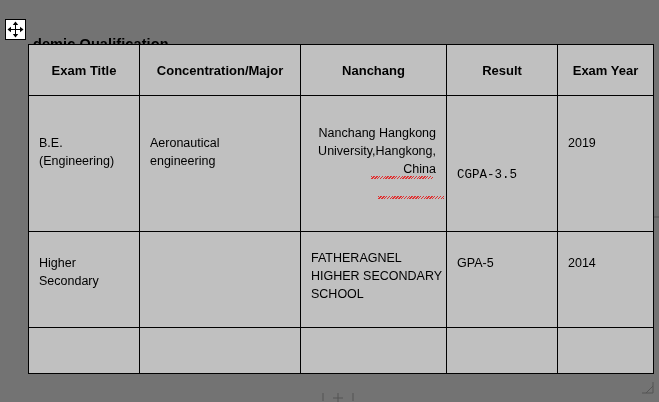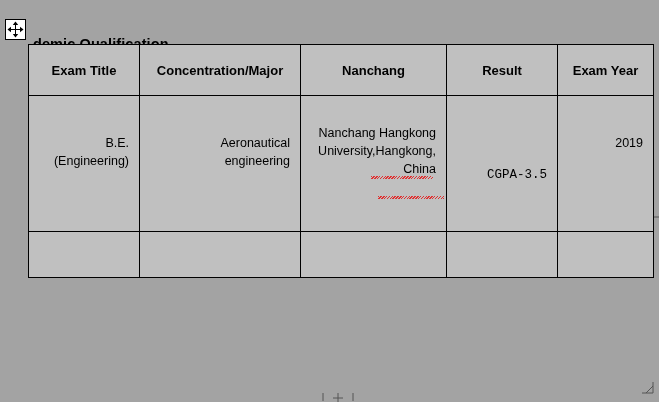--- a/index.html
+++ b/index.html
@@ -15,21 +15,21 @@
     position: relative;
   }
 
   
   #doc-page {
     position: absolute;
     left: 0;
     top: 0;
     width: 659px;
     height: 402px;
-    background: #a3a3a3;
+    background: #737373;
   }
 
   
   #heading-row {
     position: absolute;
     left: 0;
     top: 18px;
     height: 22px;
     width: 659px;
   }
@@ -122,21 +122,20 @@
   .col-major   { width: 160px; }
   .col-inst    { width: 145px; }
   .col-result  { width: 110px; }
   .col-year    { width: 95px; }
 
   .cell {
     padding: 6px 10px;
     font-size: 12.5px;
     color: #000000;
     line-height: 1.45;
-    text-align: right;
   }
   .cell.center { text-align: right; }
 
   
   .row-1 td { height: 135px; }
   .row-2 td { height: 95px; }
   .row-3 td { height: 45px; }
   .va-top { vertical-align: top; }
 
   .pad-top-1 { padding-top: 38px; }
@@ -249,20 +248,44 @@
           </div>
         </td>
         <td class="va-top">
           <div class="cell pad-top-3">CGPA-3.5</div>
         </td>
         <td class="va-top">
           <div class="cell pad-top-1">2019</div>
         </td>
       </tr>
 
+      <tr class="row-2">
+        <td class="va-top">
+          <div class="cell" style="padding-top:22px;">
+            <div>Higher</div>
+            <div>Secondary</div>
+          </div>
+        </td>
+        <td class="va-top">
+          <div class="cell"></div>
+        </td>
+        <td class="va-top">
+          <div class="cell" style="padding-top:17px;">
+            <div>FATHERAGNEL</div>
+            <div class="nowrap">HIGHER   SECONDARY</div>
+            <div>SCHOOL</div>
+          </div>
+        </td>
+        <td class="va-top">
+          <div class="cell" style="padding-top:22px;">GPA-5</div>
+        </td>
+        <td class="va-top">
+          <div class="cell" style="padding-top:22px;">2014</div>
+        </td>
+      </tr>
 
       <tr class="row-3">
         <td>
           <div class="cell"></div>
         </td>
         <td>
           <div class="cell"></div>
         </td>
         <td>
           <div class="cell"></div>

